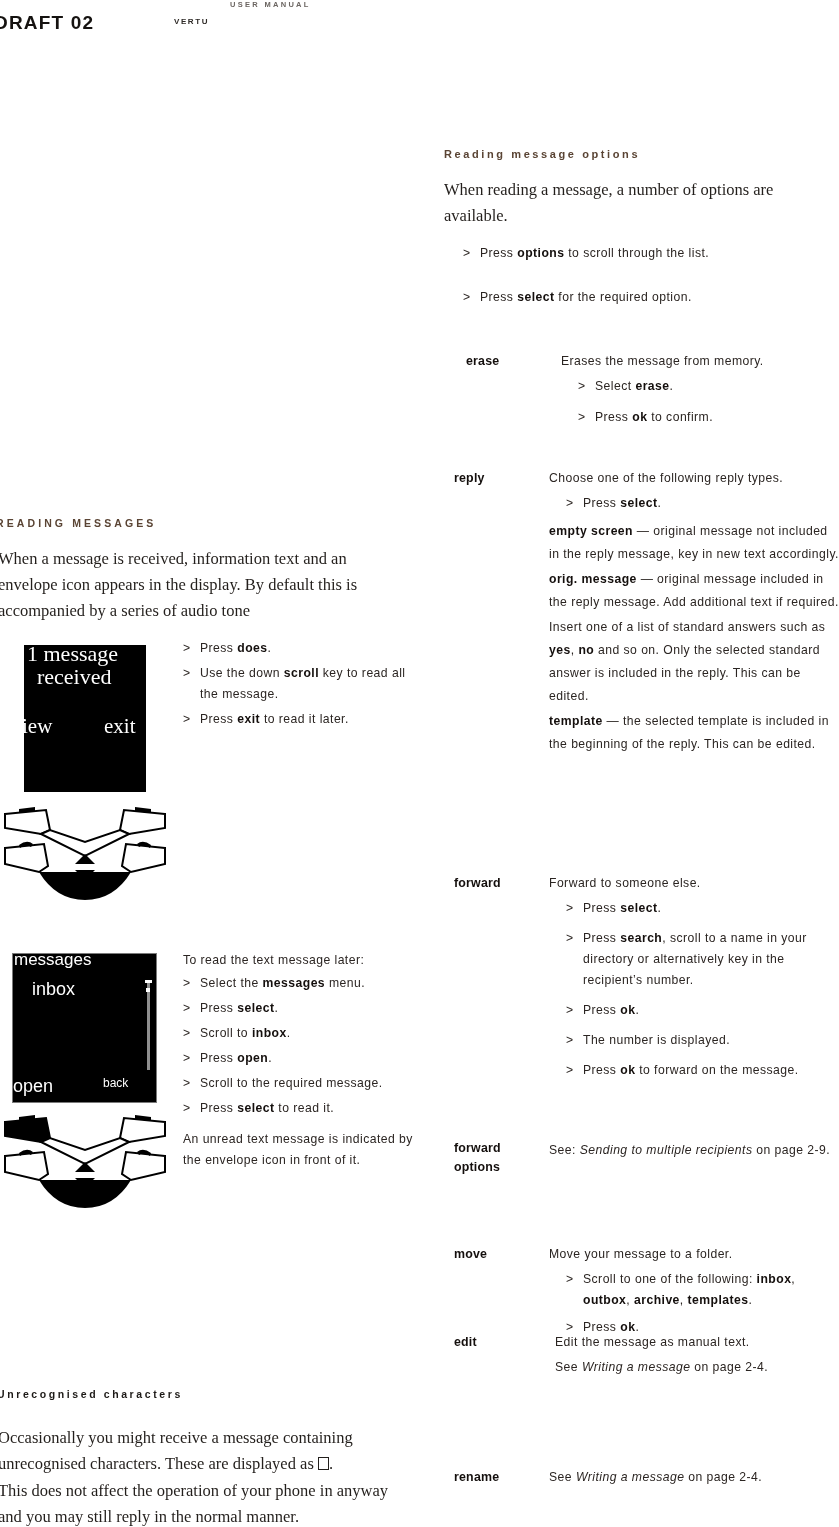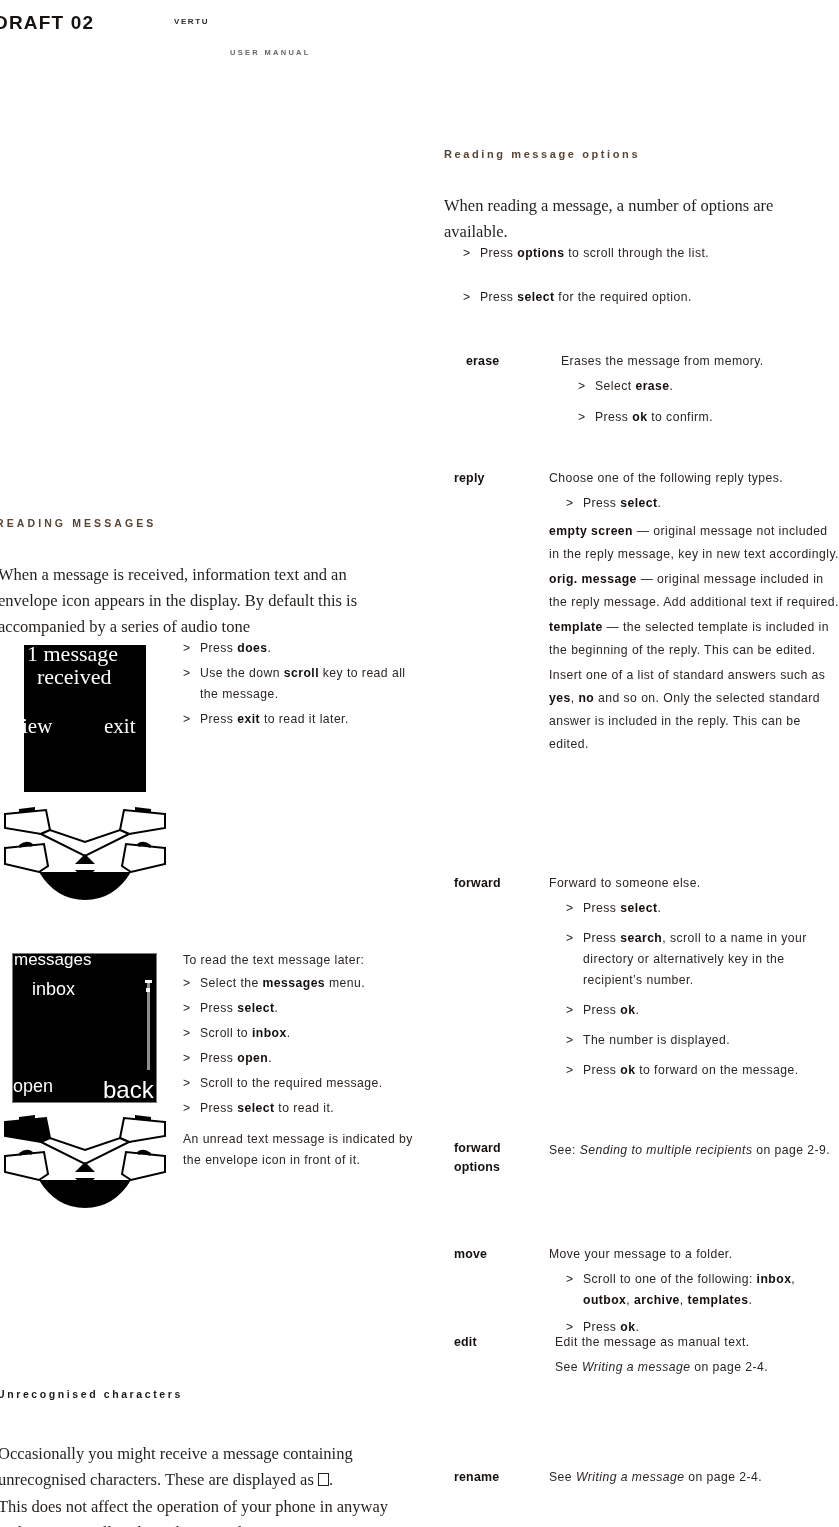--- a/index.html
+++ b/index.html
@@ -36,21 +36,20 @@
     color: #2e2a27;
   }
   .hdr-usermanual {
     position: absolute;
     left: 230px; top: 0px;
     font-family: "Liberation Sans", sans-serif;
     font-weight: bold;
     font-size: 7.5px;
     letter-spacing: 2.3px;
     color: #6b6561;
-    margin-top: 48px;
   }
 
   
   .col-left {
     position: absolute;
     left: 0px; top: 0px;
     width: 420px; height: 1527px;
   }
   .col-right {
     position: absolute;
@@ -81,21 +80,20 @@
     letter-spacing: 2.6px;
     color: #5a4434;
   }
 
   
   .serif-p {
     font-family: "Liberation Serif", serif;
     font-size: 16.5px;
     line-height: 26px;
     color: #231f1c;
-    margin-top: 16px;
   }
 
   
   .sans-p {
     font-family: "Liberation Sans", sans-serif;
     font-size: 12.2px;
     line-height: 21px;
     letter-spacing: 0.45px;
     color: #2b2522;
   }
@@ -248,21 +246,21 @@
     </div>
   </div>
 
   <div class="phone-screen" style="position:absolute; left:12px; top:953px; width:143px; height:148px; border:1px solid #7a7a7a;">
     <div class="scr-txt-sans" style="left:1px; top:-4px; font-size:17px;">messages</div>
     <div class="scr-txt-sans" style="left:19px; top:25px; font-size:18px;">inbox</div>
     <div class="scrollbar-track" style="left:134px; top:28px; width:3px; height:88px;"></div>
     <div class="scrollbar-thumb" style="left:132px; top:26px; width:7px; height:3px;"></div>
     <div class="scrollbar-thumb" style="left:133px; top:34px; width:4px; height:4px;"></div>
     <div class="scr-txt-sans" style="left:0px; top:122px; font-size:18px;">open</div>
-    <div class="scr-txt-sans" style="left:90px; top:122px; font-size:24px;">back</div>
+    <div class="scr-txt-sans" style="left:90px; top:122px; font-size:12px;">back</div>
   </div>
 
   <svg class="keypad" style="left:2px; top:1108px;" width="166" height="100" viewBox="0 0 166 100">
     <g fill="#ffffff" stroke="#000000" stroke-width="2">
       <path d="M3,14 L44,10 L48,30 L39,34 L3,28 Z" fill="#000000"></path>
       <path d="M163,14 L122,10 L118,30 L127,34 L163,28 Z"></path>
       <path d="M39,34 L48,30 L83,42 L118,30 L127,34 L83,56 Z"></path>
       <path d="M3,48 L42,44 L46,66 L37,72 L3,64 Z"></path>
       <path d="M163,48 L124,44 L120,66 L129,72 L163,64 Z"></path>
     </g>
@@ -354,22 +352,22 @@
     <div class="opt-body">
       <div class="lead">Choose one of the following reply types.</div>
       <div class="indent-cont" style="margin-bottom:6px;">
         <div class="step">
           <span class="gt">&gt;</span>
           <span class="txt">Press <b>select</b>.</span>
         </div>
       </div>
       <div class="para"><b>empty  screen</b> — original message not included in the reply message, key in new text accordingly.</div>
       <div class="para"><b>orig.  message</b> — original message included in the reply message. Add additional text if required.</div>
+      <div class="para">Insert one of a list of standard answers such as <b>yes</b>, <b>no</b> and so on. Only the selected standard answer is included in the reply. This can be edited.</div>
       <div class="para"><b>template</b> — the selected template is included in the beginning of the reply. This can be edited.</div>
-      <div class="para">Insert one of a list of standard answers such as <b>yes</b>, <b>no</b> and so on. Only the selected standard answer is included in the reply. This can be edited.</div>
     </div>
   </div>
 
   <div class="opt-row" style="position:absolute; left:14px; top:873px; width:385px;">
     <div class="opt-term">forward</div>
     <div class="opt-body">
       <div class="lead">Forward to someone else.</div>
       <div class="indent-cont">
         <div class="step" style="margin-bottom:9px;">
           <span class="gt">&gt;</span>

